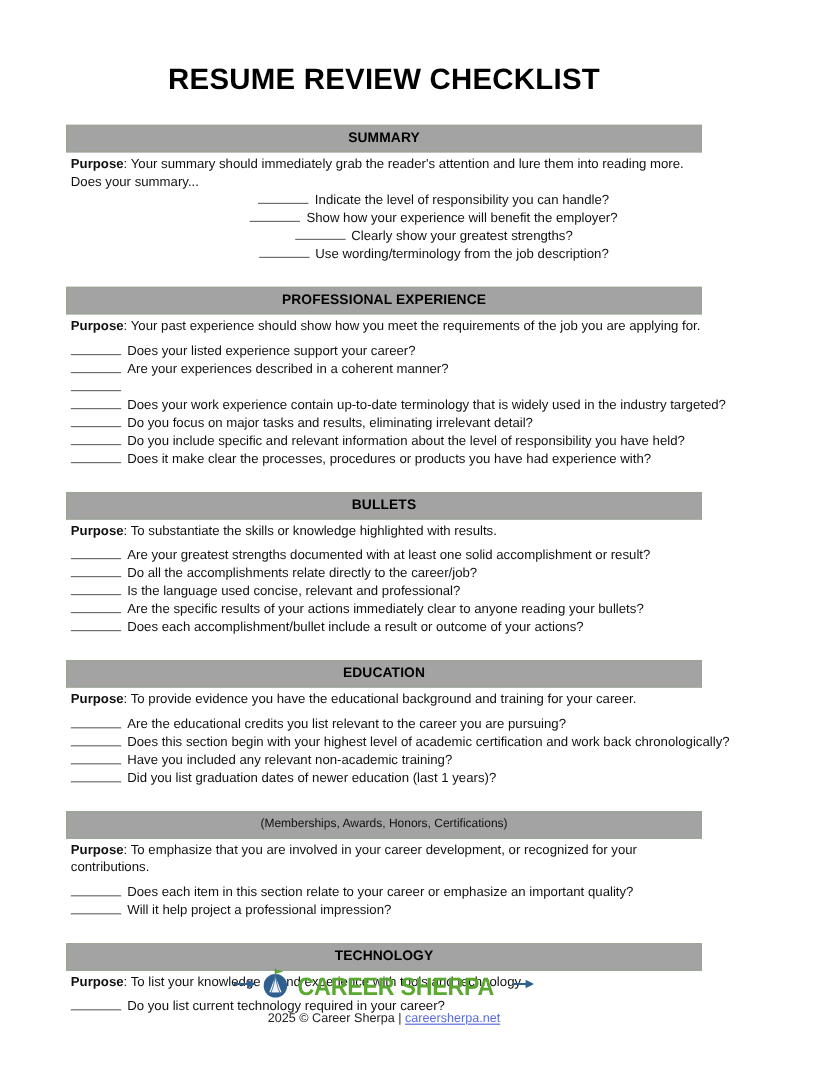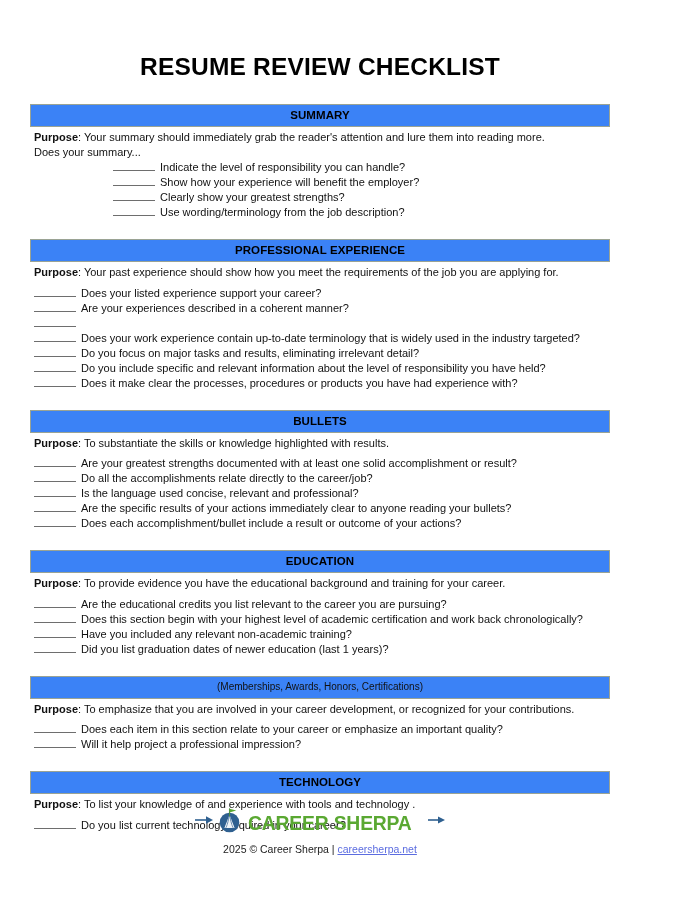--- a/index.html
+++ b/index.html
@@ -11,41 +11,41 @@
     height: 900px;
     background: #ffffff;
     font-family: "Liberation Sans", sans-serif;
     color: #1a1a1a;
     overflow: hidden;
   }
   .page {
     width: 640px;
     height: 900px;
     box-sizing: border-box;
-    padding: 0 30px;
+    padding: 0 55px;
     position: relative;
   }
   .doc-title {
     text-align: center;
     font-size: 24.5px;
     font-weight: bold;
     letter-spacing: 0.2px;
     margin: 0;
     padding-top: 53px;
     padding-bottom: 0;
     color: #000;
   }
   .section {
     margin-top: 19px;
   }
   .section.first {
     margin-top: 23px;
   }
   .section-header {
-    background: #3b82f6;
+    background: #a3a3a3;
     border: 1px solid #9aa394;
     text-align: center;
     padding: 3px 0 4px 0;
     box-sizing: border-box;
   }
   .section-header .sh-title {
     font-size: 11.5px;
     font-weight: bold;
     letter-spacing: 0.1px;
     color: #000;
@@ -84,20 +84,21 @@
   }
   .item {
     font-size: 11px;
     line-height: 15px;
     color: #111;
     white-space: nowrap;
     padding-left: 4px;
   }
   .item.indent {
     padding-left: 83px;
+    text-align: center;
   }
   .blank {
     display: inline-block;
     width: 42px;
     border-bottom: 1px solid #6e6e6e;
     height: 9px;
     margin-right: 5px;
     vertical-align: baseline;
   }
   .footer {

